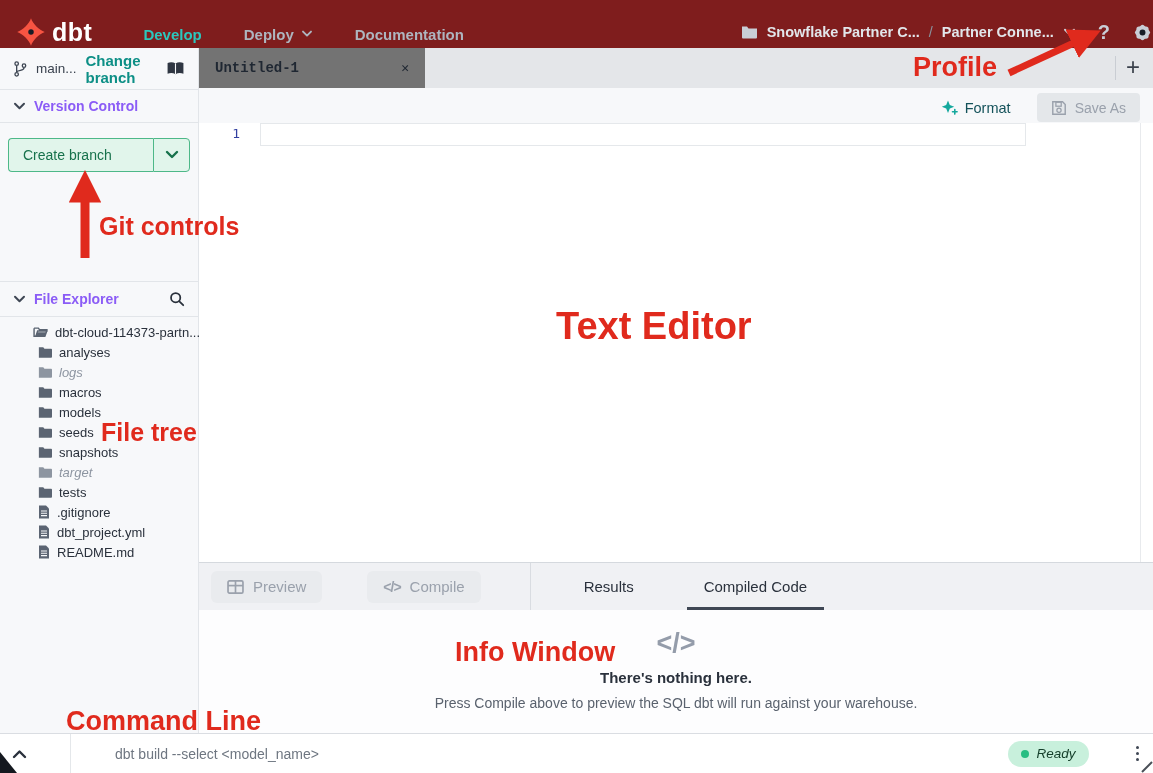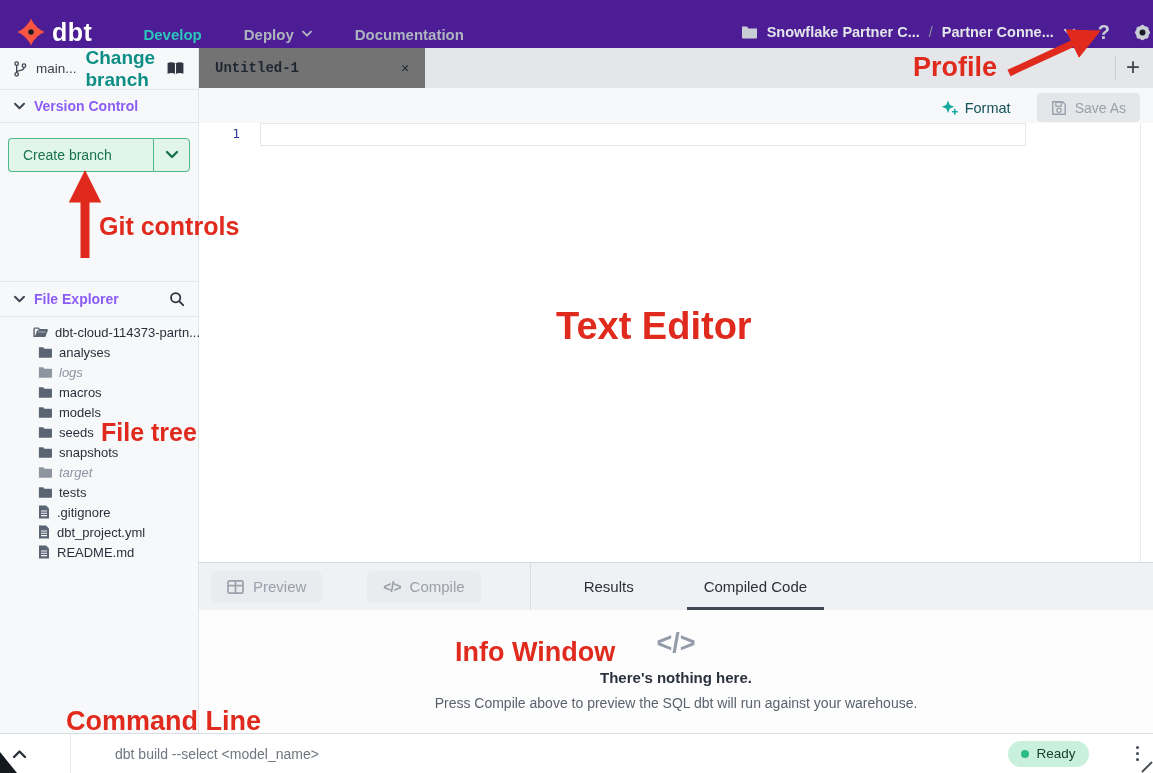--- a/index.html
+++ b/index.html
@@ -5,40 +5,40 @@
   * { margin:0; padding:0; box-sizing:border-box; }
   html,body { background:#ffffff; }
   .app {
     position:relative; width:1153px; height:773px; overflow:hidden;
     font-family:"Liberation Sans", sans-serif; background:#ffffff;
     -webkit-font-smoothing:antialiased;
   }
   svg { display:block; }
 
   
-  .header { position:absolute; top:0; left:0; right:0; height:64px; background:#4c1d95;
+  .header { position:absolute; top:0; left:0; right:0; height:64px; background:#7f1d1d;
     display:flex; align-items:center;justify-content:center; }
   .logo-wrap { display:flex; align-items:center; gap:6px; padding-left:16px; }
   .logo-text { color:#ffffff; font-weight:800; font-size:25px; letter-spacing:.5px; }
   .nav { display:flex; margin-left:30px; height:48px; }
   .nav-item { display:flex; align-items:center; gap:7px; padding:4px 21px 0 21px; height:48px;
     color:#aeb5bf; font-size:15px; font-weight:600; cursor:pointer; }
   .nav-item.active { color:#2bc7bd; border-bottom:4px solid #23c2b8; padding-top:8px; }
   .hdr-right { margin-left:auto; display:flex; align-items:center; }
   .hdr-crumb { display:flex; align-items:center; gap:9px; color:#e2e6ea; font-size:14.5px; font-weight:600; }
   .hdr-sep { color:#8a919c; font-weight:400; }
   .hdr-icon-btn { color:#c9ced6; font-size:20px; font-weight:700; margin-left:22px; cursor:pointer; }
 
   
   .sidebar { position:absolute; top:48px; left:0; width:199px; bottom:40px;
     background:#f7f8fa; border-right:1px solid #e2e5e9; }
   .branch-bar { position:absolute; top:0; left:0; right:0; height:42px;
     border-bottom:1px solid #e2e5e9; display:flex; align-items:center; padding:0 13px; gap:9px; }
   .branch-name { font-size:13.5px; color:#3a424e; }
-  .branch-link { font-size:19px; color:#0d8f86; font-weight:600; cursor:pointer; }
+  .branch-link { font-size:15px; color:#0d8f86; font-weight:600; cursor:pointer; }
   .branch-book { margin-left:auto; }
   .section-hd { display:flex; align-items:center; gap:8px; padding:0 13px; }
   .vc-hd { position:absolute; top:42px; left:0; right:0; height:33px; border-bottom:1px solid #e2e5e9; }
   .section-title { font-size:14px; font-weight:700; color:#8b5cf6; }
   .branch-btn { position:absolute; top:90px; left:8px; width:182px; height:34px; display:flex; cursor:pointer; }
   .branch-btn-main { flex:1; background:#e1f5eb; border:1px solid #4db888; border-right:none;
     border-radius:4px 0 0 4px; display:flex; align-items:center; padding-left:14px;
     color:#17724c; font-size:14px; }
   .branch-btn-caret { width:37px; background:#e1f5eb; border:1px solid #4db888;
     border-radius:0 4px 4px 0; display:flex; align-items:center; justify-content:center; }
@@ -99,21 +99,21 @@
 
   
   .cmdbar { position:absolute; left:0; right:0; bottom:0; height:40px; background:#ffffff;
     border-top:1px solid #dadde2; display:flex; align-items:center;gap:32px; }
   .cmd-toggle { width:38px; height:100%; display:flex; align-items:center; justify-content:center; cursor:pointer; }
   .cmd-div { width:1px; height:100%; background:#e4e7ea; }
   .cmd-input { flex:1; height:100%; border:none; outline:none; background:transparent;
     padding:0 12px; font-size:14px; font-family:"Liberation Sans", sans-serif; color:#3a424e; }
   .cmd-input::placeholder { color:#6e7681; opacity:1; }
   .ready-pill { display:flex; align-items:center; gap:7px; background:#c8f0dc; border-radius:13px;
-    height:26px; padding:0 13px; color:#16402c; font-size:13.5px; margin-right:15px; }
+    height:26px; padding:0 13px; color:#16402c; font-size:13.5px; margin-right:15px;font-style:italic; }
   .ready-dot { width:8px; height:8px; border-radius:50%; background:#28bd82; }
   .kebab { display:flex; flex-direction:column; gap:2.5px; margin-right:14px; cursor:pointer; }
   .kebab i { width:3.5px; height:3.5px; border-radius:50%; background:#3f4754; }
 
   
   .ann { position:absolute; color:#e02a1d; font-weight:700; pointer-events:none; z-index:50;
     font-family:"Liberation Sans", sans-serif; white-space:nowrap; }
   .ann-profile { left:913px; top:52px; font-size:27px; }
   .ann-git { left:99px; top:212px; font-size:25px; }
   .ann-texted { left:556px; top:305px; font-size:38px; }

